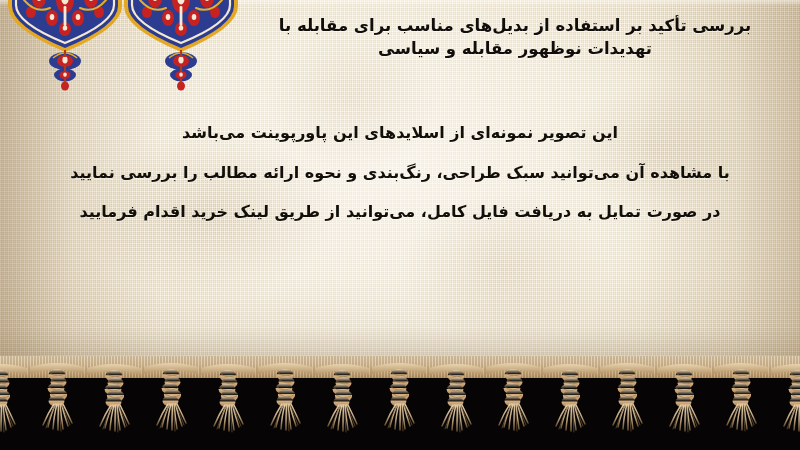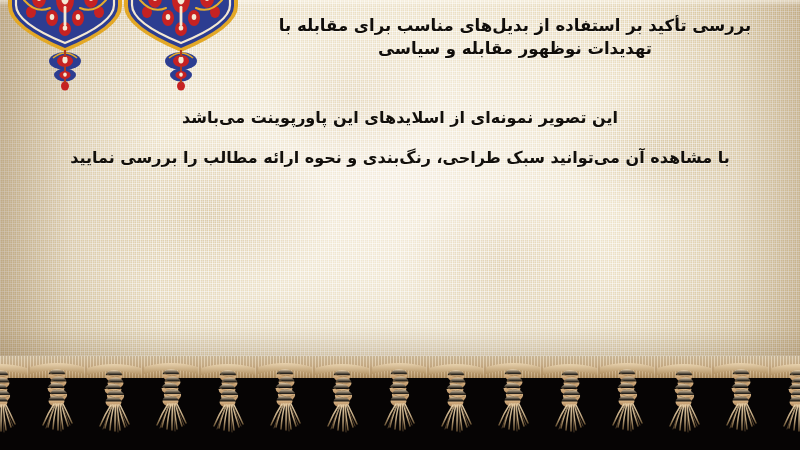--- a/index.html
+++ b/index.html
@@ -97,21 +97,21 @@
     font-weight: bold;
     line-height: 1.42;
     color: #100d0a;
     direction: rtl;
     text-shadow: 0 1px 0 rgba(255,252,244,0.5);
   }
   .slide-title .tl-line { display: block; white-space: nowrap; }
 
   .body-block {
     position: absolute;
-    top: 110px;
+    top: 125px;
     right: 18px;
     width: 764px;
     direction: rtl;
     text-align: center;
   }
   .body-line {
     display: block;
     font-size: 16px;
     font-weight: bold;
     line-height: 1;
@@ -279,20 +279,21 @@
   <div class="text-layer">
 
     <div class="slide-title">
       <span class="tl-line">بررسی تأکید بر استفاده از بدیل‌های مناسب برای مقابله با</span>
       <span class="tl-line">تهدیدات نوظهور مقابله و سیاسی</span>
     </div>
 
     <div class="body-block">
       <span class="body-line l1">این تصویر نمونه‌ای از اسلایدهای این پاورپوینت می‌باشد</span>
       <span class="body-line l2">با مشاهده آن می‌توانید سبک طراحی، رنگ‌بندی و نحوه ارائه مطالب را بررسی نمایید</span>
+      <span class="body-line l3">در صورت تمایل به دریافت فایل کامل، می‌توانید از طریق لینک خرید اقدام فرمایید</span>
     </div>
 
   </div>
 
   <div class="fringe-zone">
     <div class="fringe-black"></div>
     <div class="fringe-band"></div>
     <svg class="fringe-svg" viewBox="0 0 800 94" width="800" height="94" aria-hidden="true">
       <defs>
         <linearGradient id="ropeG" x1="0" y1="0" x2="0" y2="1">

